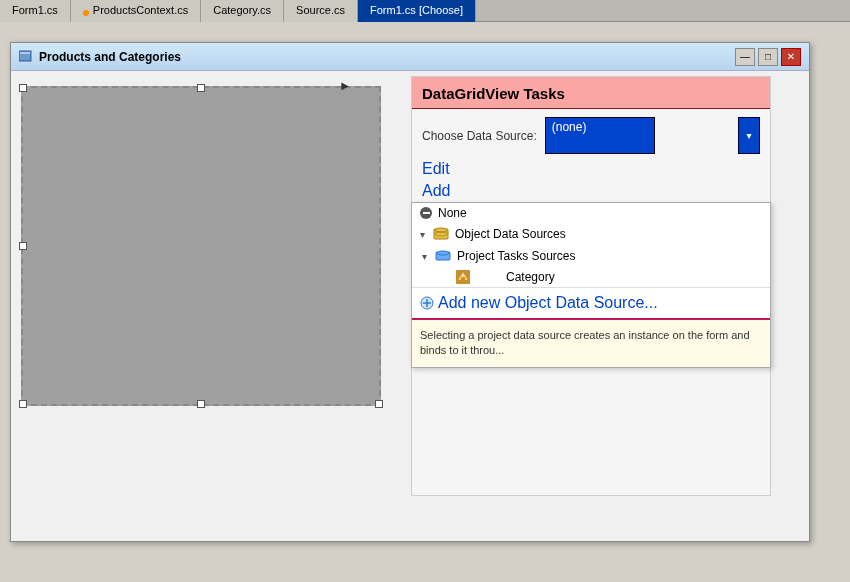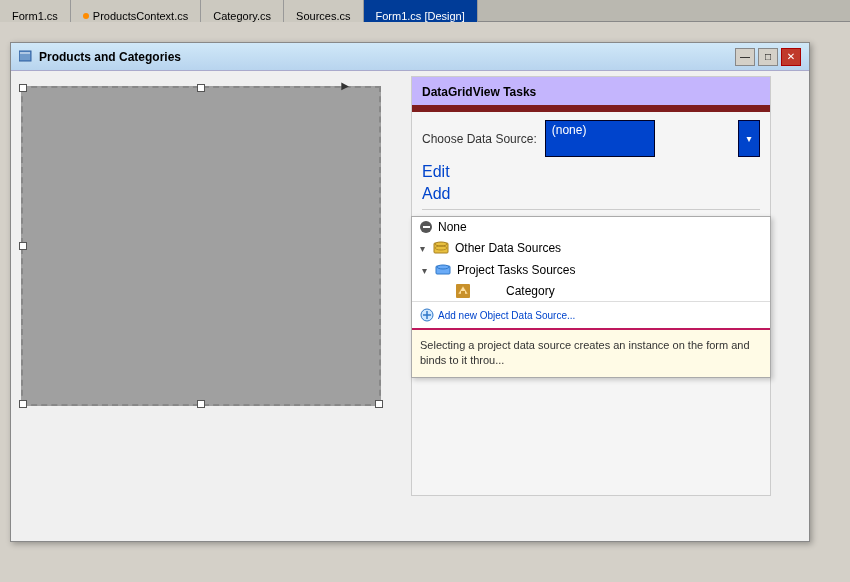--- a/index.html
+++ b/index.html
@@ -17,21 +17,21 @@
     .tab-bar {
       display: flex;
       background: #bab8b0;
       height: 22px;
       align-items: stretch;
       border-bottom: 1px solid #888;
     }
     .tab {
       padding: 16px 12px;
       display: flex;
-      align-items: center;
+      align-items: flex-end;
       font-size: 11px;
       border-right: 1px solid #999;
       cursor: pointer;
       color: #000;
       background: #ccc9c0;
       gap: 4px;
     }
     .tab.active {
       background: #003c98;
       color: #fff;
@@ -154,25 +154,25 @@
       background: #f5f5f5;
       border: 1px solid #ccc;
       margin-top: 5px;
       margin-right: 5px;
       position: relative;
       height: auto;
       max-height: 420px;
     }
 
     .tasks-header {
-      background: #c4b5fd;
+      background: #fca5a5;
       padding: 8px 10px 6px;
-      font-size: 12px;
+      font-size: 15px;
       font-weight: bold;
-      border-bottom: 7px solid #7f1d1d;
+      border-bottom: 1px solid #7f1d1d;
       color: #000;
     }
 
     .tasks-body {
       padding: 8px 10px;
     }
 
     .tasks-row {
       display: flex;
       align-items: center;
@@ -204,21 +204,21 @@
       align-items: center;
       justify-content: center;
       color: #fff;
       cursor: pointer;
       font-size: 10px;
     }
 
     
     .dropdown-popup {
       position: absolute;
-      top: 145px;
+      top: 131px;
       left: 400px;
       width: 360px;
       background: #fff;
       border: 1px solid #aaa;
       box-shadow: 2px 2px 5px rgba(0,0,0,0.2);
       z-index: 100;
     }
     .popup-item {
       display: flex;
       align-items: center;
@@ -256,21 +256,21 @@
 
     
     .popup-footer {
       border-top: 1px solid #ddd;
       padding: 6px 8px;
       display: flex;
       align-items: center;
       gap: 4px;
       color: #0044cc;
       cursor: pointer;
-      font-size: 10px;
+      font-size: 16px;
     }
     .popup-info {
       background: #fffbe6;
       padding: 8px;
       font-size: 11px;
       color: #333;
       border-top: 2px solid #be185d;
       line-height: 1.4;
     }
 
@@ -311,24 +311,24 @@
     <span>Form1.cs</span>
   </div>
   <div class="tab">
     <span class="dot"></span>
     <span>ProductsContext.cs</span>
   </div>
   <div class="tab">
     <span>Category.cs</span>
   </div>
   <div class="tab">
-    <span>Sources.cs</span>
+    <span>Source.cs</span>
   </div>
   <div class="tab active">
-    <span>Form1.cs [Design]</span>
+    <span>Form1.cs [Choose]</span>
   </div>
 </div>
 
 <div class="main-area">
 
   <div class="window">
 
     <div class="window-titlebar">
       <div class="window-title">
         <svg class="window-title-icon" viewBox="0 0 14 14">
@@ -414,21 +414,21 @@
           <span>None</span>
         </div>
 
         <div class="popup-item">
           <span class="expand-arrow">▾</span>
           <svg width="16" height="16" viewBox="0 0 16 16">
             <rect x="1" y="3" width="14" height="10" rx="1" fill="#e8c040" stroke="#a88020" stroke-width="1"></rect>
             <ellipse cx="8" cy="4" rx="6" ry="2" fill="#e8c040" stroke="#a88020" stroke-width="1"></ellipse>
             <ellipse cx="8" cy="8" rx="6" ry="2" fill="none" stroke="#a88020" stroke-width="0.8"></ellipse>
           </svg>
-          <span>Other Data Sources</span>
+          <span>Object Data Sources</span>
         </div>
 
         <div class="popup-item indent1">
           <span class="expand-arrow">▾</span>
           <svg width="16" height="16" viewBox="0 0 16 16">
             <rect x="1" y="4" width="14" height="8" rx="1" fill="#6aabf7" stroke="#3078c8" stroke-width="1"></rect>
             <ellipse cx="8" cy="5" rx="6" ry="2" fill="#6aabf7" stroke="#3078c8" stroke-width="1"></ellipse>
           </svg>
           <span>Project Tasks Sources</span>
         </div>

